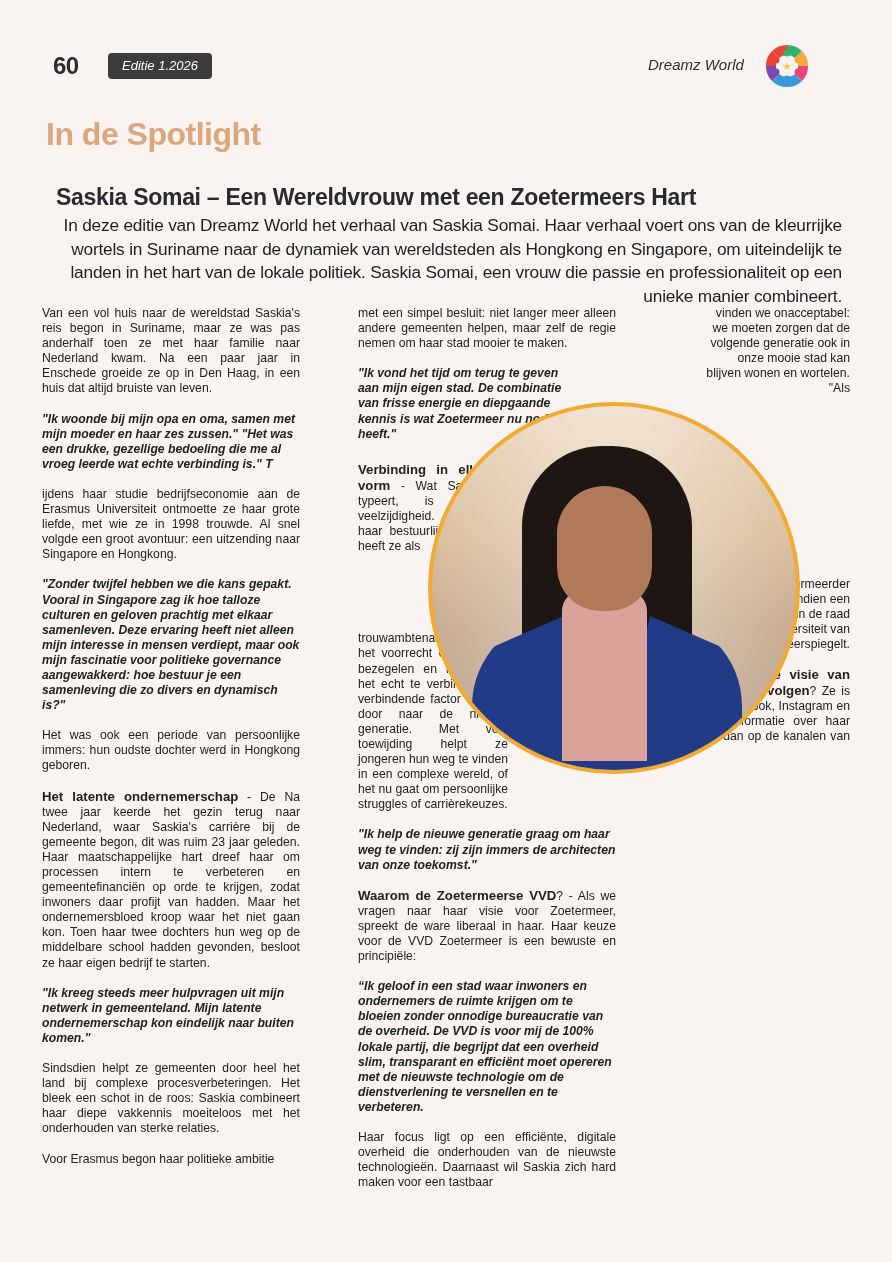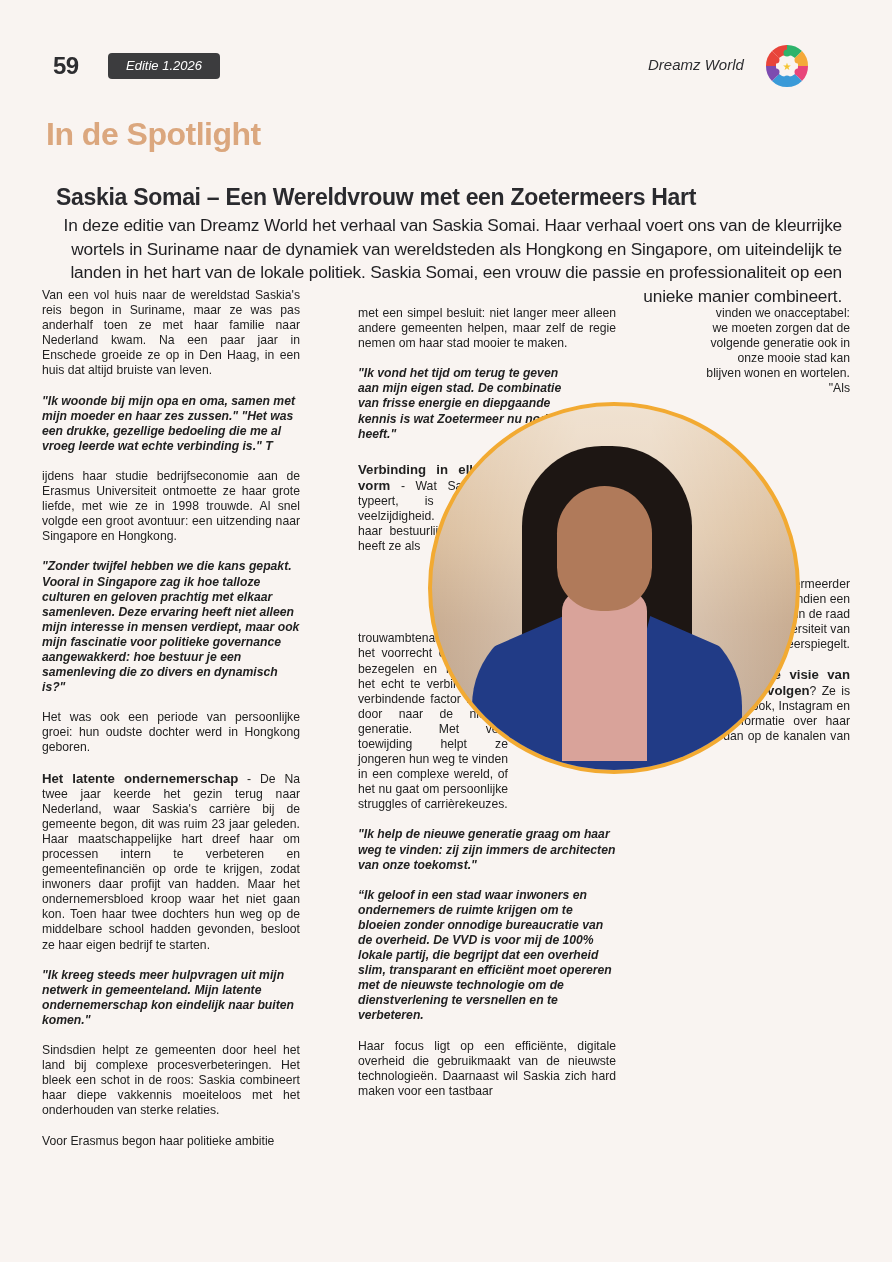--- a/index.html
+++ b/index.html
@@ -4,54 +4,54 @@
 <style>
   html, body { margin:0; padding:0; }
   body {
     width:892px; height:1262px; overflow:hidden;
     background:#f9f4f1;
     font-family:"Liberation Sans", sans-serif;
     color:#1f1f22;
     position:relative;
   }
   .page-num { position:absolute; left:53px; top:52px; font-size:24px; font-weight:bold; color:#2d2d30; letter-spacing:-0.5px; }
-  .edition { position:absolute; left:108px; top:53px; width:112px; height:26px; background:#3c3c3e; border-radius:4px;
+  .edition { position:absolute; left:108px; top:53px; width:104px; height:26px; background:#3c3c3e; border-radius:4px;
     color:#fff; font-size:13px; font-style:italic; line-height:26px; text-align:center; }
   .brand { position:absolute; left:648px; top:56px; font-size:15px; font-weight:normal; font-style:italic; color:#2d2d30; }
   .logo { position:absolute; left:764px; top:43px; width:46px; height:46px; }
   .section-title { position:absolute; left:42px; top:112px; font-size:32px; font-weight:bold; color:#dba77e; letter-spacing:-0.5px; margin:4px; }
   .headline { position:absolute; left:42px; top:170px; font-size:23px; font-weight:bold; color:#2a2a2e; margin:14px; letter-spacing:-0.3px; }
   .intro { position:absolute; left:42px; top:214px; width:800px; font-size:17.3px; line-height:23.5px; color:#1f1f22; margin:0; letter-spacing:-0.2px;text-align:right; }
 
   .col { position:absolute; font-size:12.2px; line-height:15.1px; color:#222; text-align:justify; }
   .col p { margin:0 0 15px 0; }
   .q { font-weight:bold; font-style:italic; text-align:left; }
   .sub { font-weight:bold; font-size:13.2px; }
-  .colL { left:42px; top:288px; width:258px; }
+  .colL { left:42px; top:306px; width:258px; }
   .colM { left:318px; top:306px; width:258px;margin-left:40px; }
   .colR { left:594px; top:306px; width:256px; }
 
   .photo {
     position:absolute; left:428px; top:402px; width:372px; height:372px; border-radius:50%;
     border:4px solid #f2aa32; box-sizing:border-box; overflow:hidden;
     background:linear-gradient(180deg,#e8d2b8 0%,#dcc0a0 35%,#c9ad92 60%,#b8a08c 100%);
   }
   .photo .hall { position:absolute; left:0; top:0; width:100%; height:100%;
     background:
       linear-gradient(90deg, rgba(255,255,255,0) 0%, rgba(255,255,255,0.35) 40%, rgba(255,255,255,0.35) 60%, rgba(255,255,255,0) 100%);
   }
   .photo .hair { position:absolute; left:90px; top:40px; width:170px; height:230px; border-radius:80px 80px 40px 40px; background:#1d1613; }
   .photo .face { position:absolute; left:125px; top:80px; width:95px; height:125px; border-radius:48px 48px 44px 44px; background:#b07a5a; }
   .photo .blouse { position:absolute; left:130px; top:185px; width:85px; height:170px; background:#d9a39a; border-radius:20px 20px 0 0; }
   .photo .jacket { position:absolute; left:40px; top:210px; width:270px; height:200px; background:#213b86; border-radius:90px 90px 0 0; clip-path:polygon(0 20%,34% 0,47% 70%,53% 70%,66% 0,100% 20%,100% 100%,0 100%); }
 </style>
 </head>
 <body>
 
-<div class="page-num">59</div>
+<div class="page-num">60</div>
 <div class="edition">Editie 1.2026</div>
 <div class="brand">Dreamz World</div>
 <svg class="logo" viewBox="0 0 46 46">
   <circle cx="23" cy="23" r="21" fill="none" stroke="#f9f4f1" stroke-width="0"></circle>
   <path d="M23 2 A21 21 0 0 1 38 8 L31 15 A11 11 0 0 0 23 12 Z" fill="#2fb36b"></path>
   <path d="M38 8 A21 21 0 0 1 44 23 L34 23 A11 11 0 0 0 31 15 Z" fill="#f4a93a"></path>
   <path d="M44 23 A21 21 0 0 1 38 38 L31 31 A11 11 0 0 0 34 23 Z" fill="#e8447a"></path>
   <path d="M38 38 A21 21 0 0 1 23 44 L23 34 A11 11 0 0 0 31 31 Z" fill="#3a9ad8"></path>
   <path d="M23 44 A21 21 0 0 1 8 38 L15 31 A11 11 0 0 0 23 34 Z" fill="#3a9ad8"></path>
   <path d="M8 38 A21 21 0 0 1 2 23 L12 23 A11 11 0 0 0 15 31 Z" fill="#7d4bb0"></path>
@@ -68,37 +68,38 @@
 
 <h1 class="section-title">In de Spotlight</h1>
 <h2 class="headline">Saskia Somai – Een Wereldvrouw met een Zoetermeers Hart</h2>
 <p class="intro">In deze editie van Dreamz World het verhaal van Saskia Somai. Haar verhaal voert ons van de kleurrijke wortels in Suriname naar de dynamiek van wereldsteden als Hongkong en Singapore, om uiteindelijk te landen in het hart van de lokale politiek. Saskia Somai, een vrouw die passie en professionaliteit op een unieke manier combineert.</p>
 
 <div class="col colL">
   <p>Van een vol huis naar de wereldstad Saskia's reis begon in Suriname, maar ze was pas anderhalf toen ze met haar familie naar Nederland kwam. Na een paar jaar in Enschede groeide ze op in Den Haag, in een huis dat altijd bruiste van leven.</p>
   <p class="q">"Ik woonde bij mijn opa en oma, samen met mijn moeder en haar zes zussen." "Het was een drukke, gezellige bedoeling die me al vroeg leerde wat echte verbinding is." T</p>
   <p>ijdens haar studie bedrijfseconomie aan de Erasmus Universiteit ontmoette ze haar grote liefde, met wie ze in 1998 trouwde. Al snel volgde een groot avontuur: een uitzending naar Singapore en Hongkong.</p>
   <p class="q">"Zonder twijfel hebben we die kans gepakt. Vooral in Singapore zag ik hoe talloze culturen en geloven prachtig met elkaar samenleven. Deze ervaring heeft niet alleen mijn interesse in mensen verdiept, maar ook mijn fascinatie voor politieke governance aangewakkerd: hoe bestuur je een samenleving die zo divers en dynamisch is?"</p>
-  <p>Het was ook een periode van persoonlijke groei: hun oudste dochter werd in Hongkong geboren.</p>
+  <p>Het was ook een periode van persoonlijke immers: hun oudste dochter werd in Hongkong geboren.</p>
   <p><span class="sub">Het latente ondernemerschap</span><span> - De Na twee jaar keerde het gezin terug naar Nederland, waar Saskia's carrière bij de gemeente begon, dit was ruim 23 jaar geleden. Haar maatschappelijke hart dreef haar om processen intern te verbeteren en gemeentefinanciën op orde te krijgen, zodat inwoners daar profijt van hadden. Maar het ondernemersbloed kroop waar het niet gaan kon. Toen haar twee dochters hun weg op de middelbare school hadden gevonden, besloot ze haar eigen bedrijf te starten.</span></p>
   <p class="q">"Ik kreeg steeds meer hulpvragen uit mijn netwerk in gemeenteland. Mijn latente ondernemerschap kon eindelijk naar buiten komen."</p>
   <p>Sindsdien helpt ze gemeenten door heel het land bij complexe procesverbeteringen. Het bleek een schot in de roos: Saskia combineert haar diepe vakkennis moeiteloos met het onderhouden van sterke relaties.</p>
   <p>Voor Erasmus begon haar politieke ambitie</p>
 </div>
 
 <div class="col colM">
   <p>met een simpel besluit: niet langer meer alleen andere gemeenten helpen, maar zelf de regie nemen om haar stad mooier te maken.</p>
   <p class="q" style="width:220px">"Ik vond het tijd om terug te geven aan mijn eigen stad. De combinatie van frisse energie en diepgaande kennis is wat Zoetermeer nu nodig heeft."</p>
   <p style="width:126px;margin-top:20px"><span class="sub">Verbinding in elke vorm</span><span> - Wat Saskia typeert, is haar veelzijdigheid. Naast haar bestuurlijke werk heeft ze als</span></p>
   <div style="height:62px"></div>
   <p style="width:150px;margin-bottom:0"><span>trouwambtenaar al tien jaar het voorrecht om liefde te bezegelen en mensen in het echt te verbinden. Die verbindende factor trekt ze door naar de nieuwe generatie. Met veel toewijding helpt ze jongeren hun weg te vinden in een complexe wereld, of het nu gaat om persoonlijke struggles of carrièrekeuzes.</span></p>
   <div style="height:15px"></div>
   <p class="q">"Ik help de nieuwe generatie graag om haar weg te vinden: zij zijn immers de architecten van onze toekomst."</p>
+  <p><span class="sub">Waarom de Zoetermeerse VVD</span><span>? - Als we vragen naar haar visie voor Zoetermeer, spreekt de ware liberaal in haar. Haar keuze voor de VVD Zoetermeer is een bewuste en principiële:</span></p>
   <p class="q">“Ik geloof in een stad waar inwoners en ondernemers de ruimte krijgen om te bloeien zonder onnodige bureaucratie van de overheid. De VVD is voor mij de 100% lokale partij, die begrijpt dat een overheid slim, transparant en efficiënt moet opereren met de nieuwste technologie om de dienstverlening te versnellen en te verbeteren.</p>
-  <p>Haar focus ligt op een efficiënte, digitale overheid die gebruikmaakt van de nieuwste technologieën. Daarnaast wil Saskia zich hard maken voor een tastbaar</p>
+  <p>Haar focus ligt op een efficiënte, digitale overheid die onderhouden van de nieuwste technologieën. Daarnaast wil Saskia zich hard maken voor een tastbaar</p>
 </div>
 
 <div class="col colR">
   <p style="margin:0 0 0 110px;width:146px;text-align:right">vinden we onacceptabel: we moeten zorgen dat de volgende generatie ook in onze mooie stad kan blijven wonen en wortelen. "Als</p>
   <div style="height:180px"></div>
   <p style="margin:0 0 15px 0;text-align:right;padding-left:90px">Hindostaanse Zoetermeerder brengt ze bovendien een waardevolle stem in de raad die de kleurrijke diversiteit van de samenleving weerspiegelt.</p>
   <p><span class="sub">Wilt u meer weten over de visie van Saskia Somai of haar reis volgen</span><span>? Ze is te vinden op LinkedIn, Facebook, Instagram en TikTok. Zoekt u meer informatie over haar politieke ambities? Kijk dan op de kanalen van VVD Zoetermeer!</span></p>
 </div>
 
 <div class="photo">

